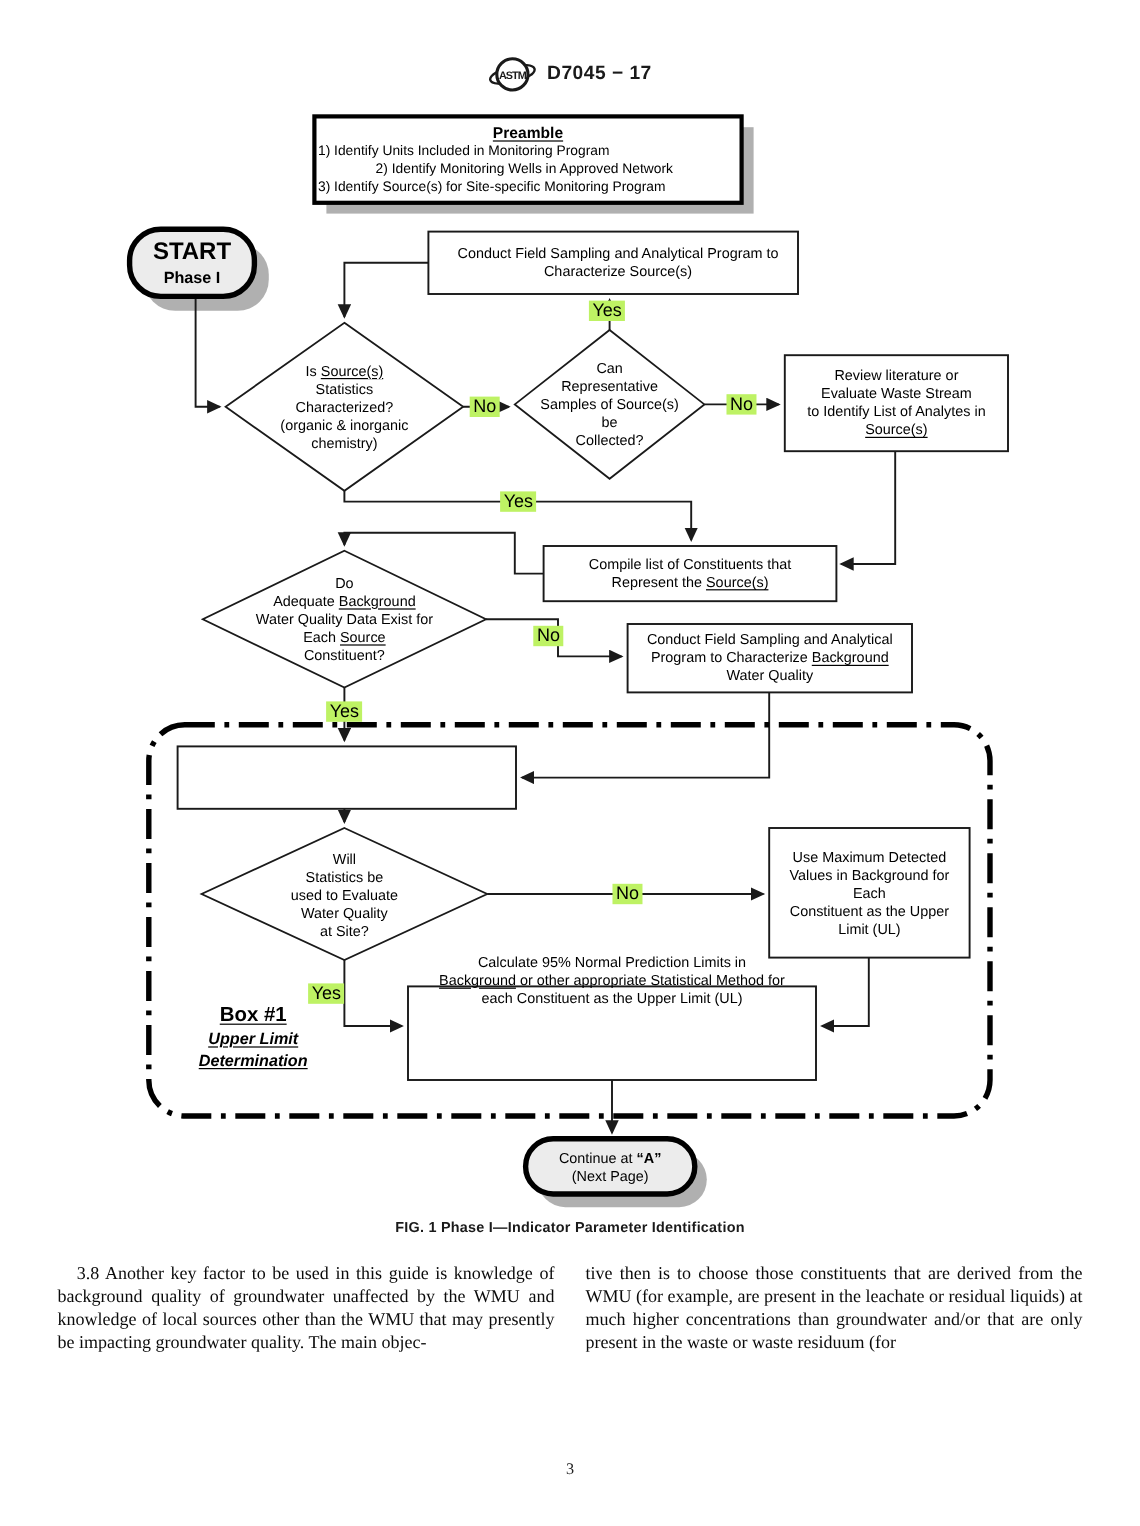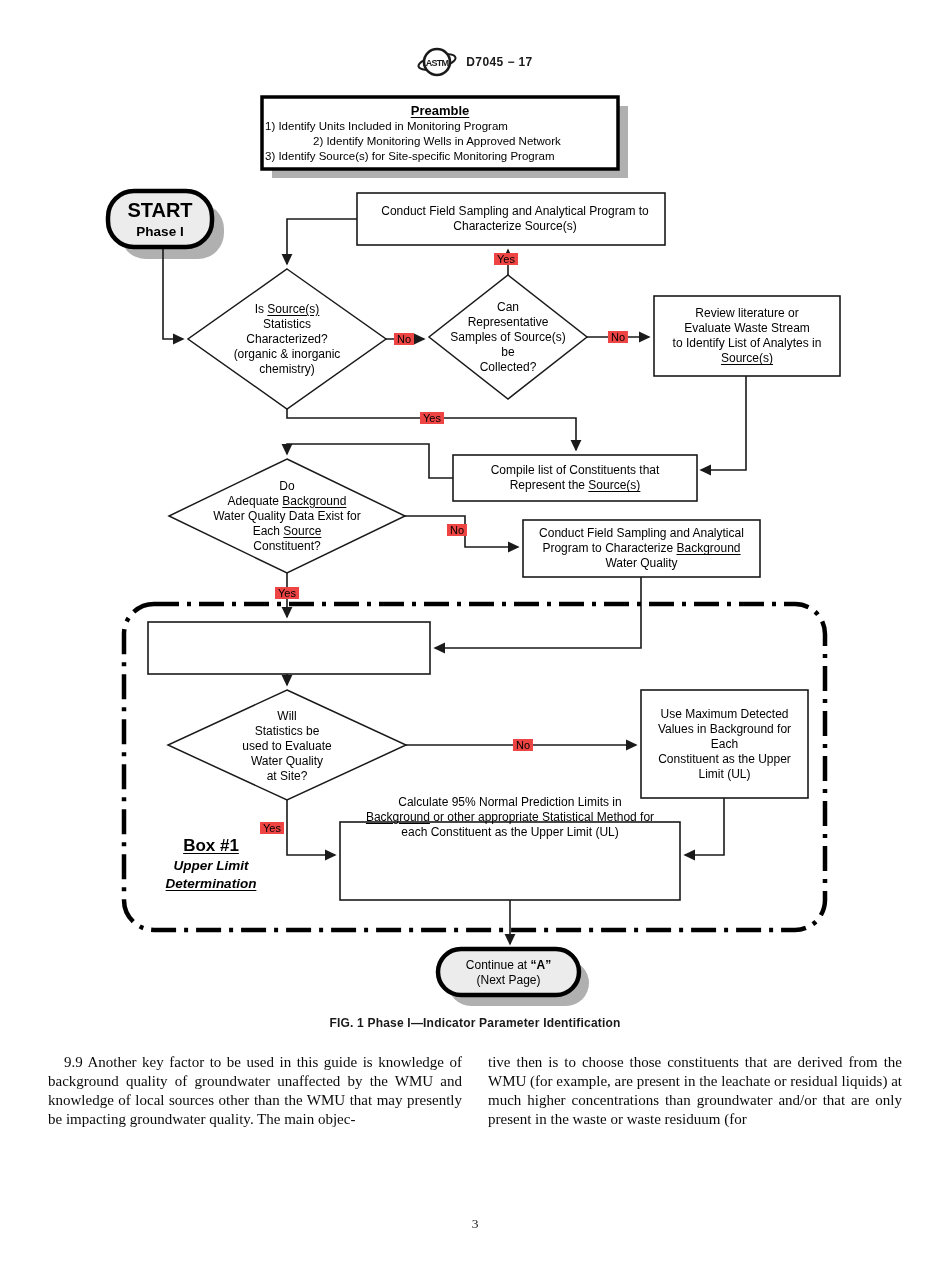--- a/index.html
+++ b/index.html
@@ -1,28 +1,28 @@
 <!DOCTYPE html>
 <html><head>
 <meta charset="utf-8">
 <style>
   html,body{margin:0;padding:0;background:#fff;}
   .page{position:relative;width:950px;height:1272px;background:#ffffff;
         font-family:"Liberation Sans",sans-serif;color:#111;overflow:hidden;}
   .header{position:absolute;top:44px;left:0;width:100%;display:flex;
           justify-content:center;align-items:center;gap:9px;}
-  .std-code{font-weight:bold;font-size:12px;letter-spacing:.4px;color:#1a1a1a;}
+  .std-code{font-weight:bold;font-size:16px;letter-spacing:.4px;color:#1a1a1a;}
   .fc-svg{position:absolute;top:0;left:0;}
   .fc-overlay{position:absolute;top:0;left:0;width:950px;height:1010px;pointer-events:none;}
   .fc-node{position:absolute;display:flex;flex-direction:column;justify-content:center;
            align-items:center;text-align:center;font-size:12px;line-height:15px;color:#000;}
   .fc-line{white-space:pre;}
   .fc-line.left{align-self:flex-start;text-align:right;}
-  .fc-label{position:absolute;transform:translate(-50%,-50%);background:#ef4444;
-            padding:0 3px;font-size:11px;color:#000;}
+  .fc-label{position:absolute;transform:translate(-50%,-50%);background:#bef264;
+            padding:0 3px;font-size:15px;color:#000;}
   .caption{position:absolute;top:1016px;left:0;width:100%;text-align:center;
            font-weight:bold;font-size:12px;letter-spacing:.2px;color:#1a1a1a;}
   .body-col{position:absolute;top:1053px;width:414px;font-family:"Liberation Serif",serif;
             font-size:15px;line-height:19px;text-align:justify;color:#0a0a0a;}
   .col1{left:48px;text-indent:16px;}
   .col2{left:488px;}
   .page-num{position:absolute;top:1216px;left:0;width:100%;text-align:center;
             font-family:"Liberation Serif",serif;font-size:13.5px;color:#222;}
 </style>
 </head>
@@ -153,38 +153,38 @@
           <div class="fc-line"><span>Constituent as the Upper</span></div>
           <div class="fc-line"><span>Limit (UL)</span></div>
         </div>
         <div class="fc-node" style="left: 342px; top: 780px; width: 336px; height: 74px;">
           <div class="fc-line"><span>Calculate 95% Normal Prediction Limits in</span></div>
           <div class="fc-line"><span style="text-decoration: underline; text-underline-offset: 2px;">Background</span><span> or other appropriate Statistical Method for</span></div>
           <div class="fc-line"><span>each Constituent as the Upper Limit (UL)</span></div>
         </div>
         <div class="fc-node" style="left: 126px; top: 830px; width: 170px; height: 68px;">
           <div class="fc-line" style="font-size: 17px; line-height: 22px;"><span style="font-weight: bold; text-decoration: underline; text-underline-offset: 2px;">Box #1</span></div>
-          <div class="fc-line" style="font-size: 13.5px; line-height: 18px;"><span style="font-weight: bold; font-style: italic; text-underline-offset: 2px;">Upper Limit</span></div>
+          <div class="fc-line" style="font-size: 13.5px; line-height: 18px;"><span style="font-weight: bold; font-style: italic; text-decoration: underline; text-underline-offset: 2px;">Upper Limit</span></div>
           <div class="fc-line" style="font-size: 13.5px; line-height: 18px; text-align: right;"><span style="font-weight: bold; font-style: italic; text-decoration: underline; text-underline-offset: 2px;">Determination</span></div>
         </div>
         <div class="fc-node" style="left: 440px; top: 951px; width: 137px; height: 43px;">
           <div class="fc-line"><span>Continue at </span><span style="font-weight: bold;">“A”</span></div>
           <div class="fc-line"><span>(Next Page)</span></div>
         </div>
         <span class="fc-label" style="left: 506px; top: 259px;">Yes</span>
         <span class="fc-label" style="left: 404px; top: 339px;">No</span>
         <span class="fc-label" style="left: 618px; top: 337px;">No</span>
         <span class="fc-label" style="left: 432px; top: 418px;">Yes</span>
         <span class="fc-label" style="left: 457px; top: 530px;">No</span>
         <span class="fc-label" style="left: 287px; top: 593px;">Yes</span>
         <span class="fc-label" style="left: 523px; top: 745px;">No</span>
         <span class="fc-label" style="left: 272px; top: 828px;">Yes</span>
       </div>
   </div>
 
   <div class="caption">FIG. 1 Phase I—Indicator Parameter Identification</div>
 
-  <div class="body-col col1">9.9  Another key factor to be used in this guide is knowledge of background quality of groundwater unaffected by the WMU and knowledge of local sources other than the WMU that may presently be impacting groundwater quality. The main objec-</div>
+  <div class="body-col col1">3.8  Another key factor to be used in this guide is knowledge of background quality of groundwater unaffected by the WMU and knowledge of local sources other than the WMU that may presently be impacting groundwater quality. The main objec-</div>
   <div class="body-col col2">tive then is to choose those constituents that are derived from the WMU (for example, are present in the leachate or residual liquids) at much higher concentrations than groundwater and/or that are only present in the waste or waste residuum (for</div>
 
   <div class="page-num">3</div>
 
 </div>
 
 </body></html>

